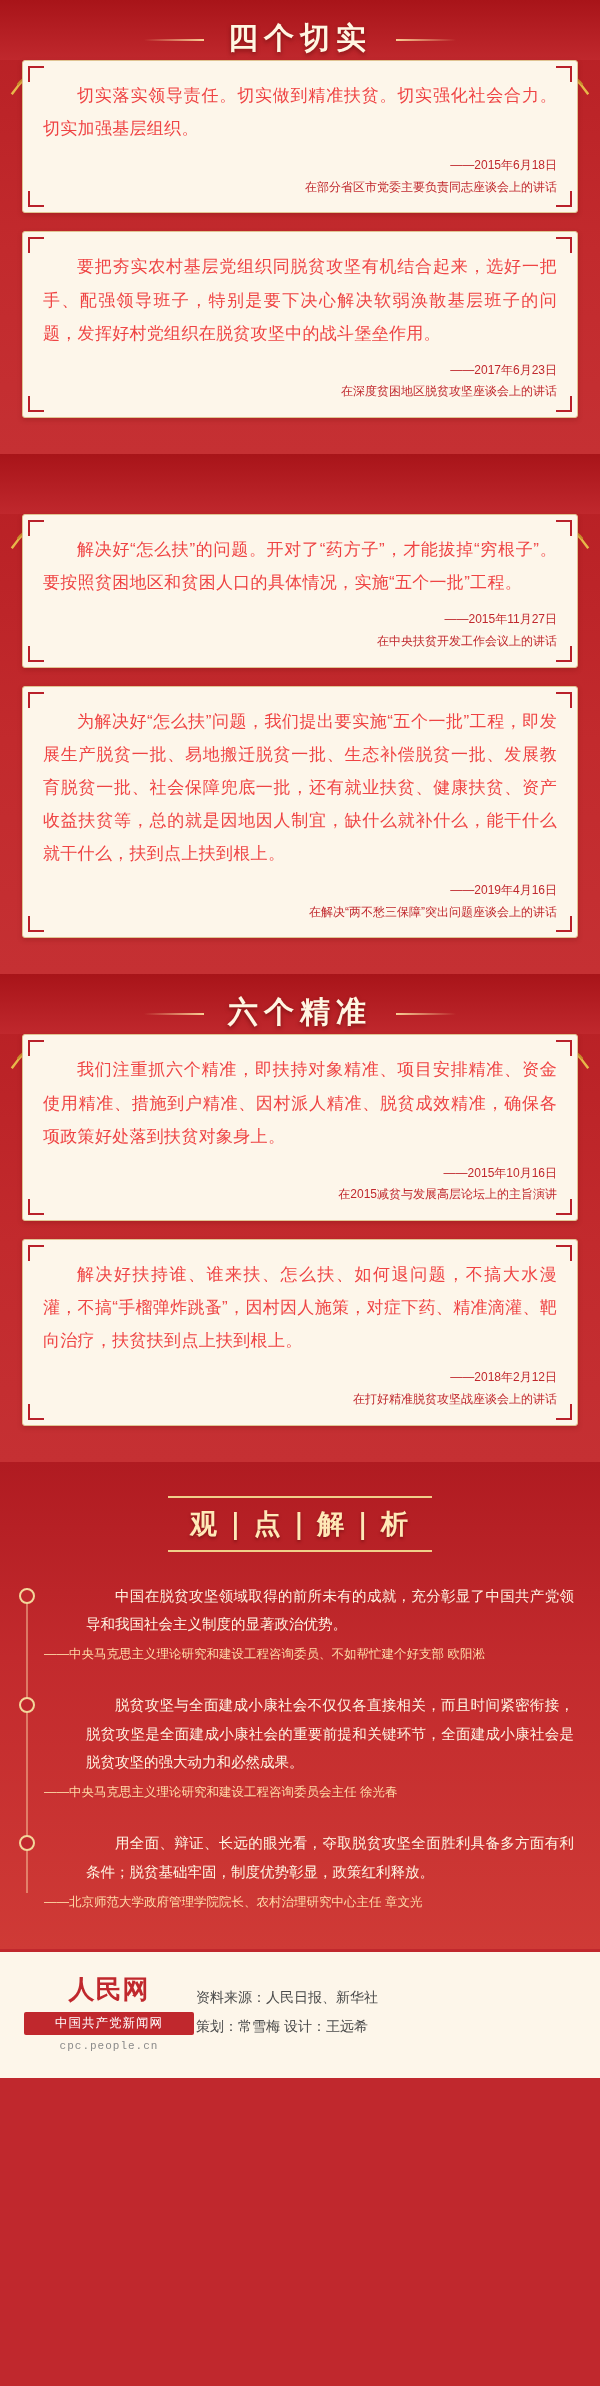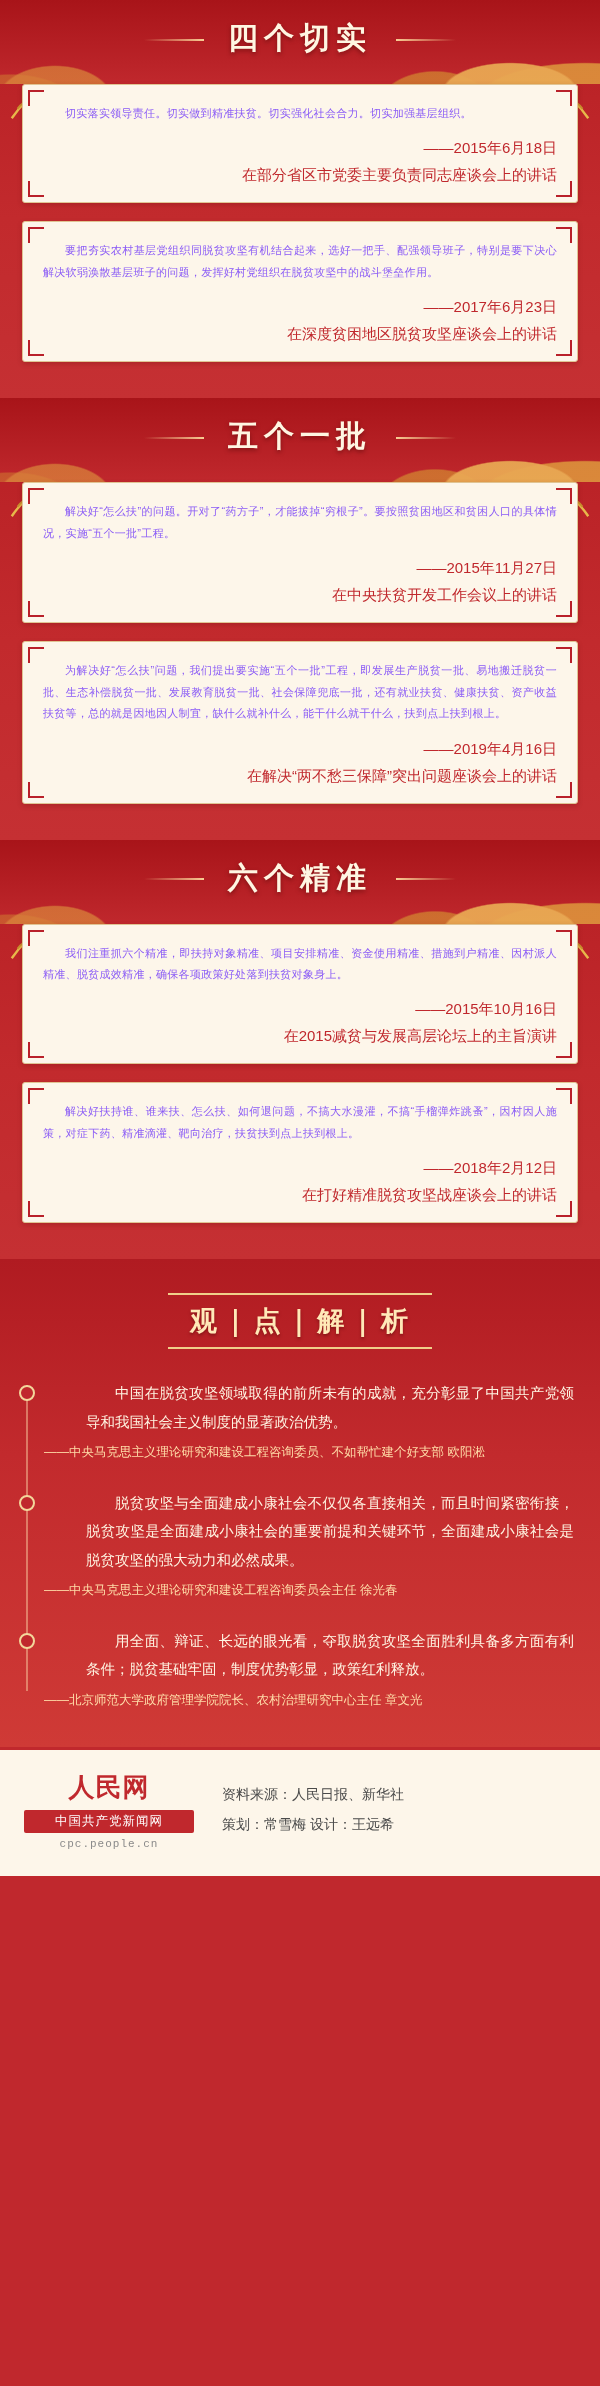--- a/index.html
+++ b/index.html
@@ -12,21 +12,21 @@
   .page { width: 600px; position: relative; overflow: hidden; }
 
   
   .section {
     background: linear-gradient(180deg, #b71f24 0%, #c22a2d 55%, #c53033 100%);
     padding-bottom: 18px;
     position: relative;
   }
   .banner {
     position: relative;
-    height: 84px;
+    height: 60px;
     background: linear-gradient(180deg, #a81419 0%, #c0282d 100%);
     overflow: hidden;
   }
   .banner .mountains {
     position: absolute;
     right: 0; top: 0; width: 300px; height: 84px;
     background:
       radial-gradient(ellipse at 70% 110%, rgba(240,190,90,.95) 0 22%, transparent 23%),
       radial-gradient(ellipse at 95% 120%, rgba(226,166,63,.9) 0 26%, transparent 27%),
       radial-gradient(ellipse at 45% 130%, rgba(214,150,50,.75) 0 24%, transparent 25%);
@@ -78,31 +78,31 @@
   .card .corner {
     position: absolute; width: 16px; height: 16px;
     border-color: #b9202a;
   }
   .card .c-tl { left: 5px; top: 5px; border-left: 2px solid #b9202a; border-top: 2px solid #b9202a; }
   .card .c-tr { right: 5px; top: 5px; border-right: 2px solid #b9202a; border-top: 2px solid #b9202a; }
   .card .c-bl { left: 5px; bottom: 5px; border-left: 2px solid #b9202a; border-bottom: 2px solid #b9202a; }
   .card .c-br { right: 5px; bottom: 5px; border-right: 2px solid #b9202a; border-bottom: 2px solid #b9202a; }
 
   .quote-text {
-    font-size: 11px;
+    font-size: 17px;
     line-height: 1.95;
-    color: #8b5cf6;
+    color: #ef4444;
     text-indent: 2em;
     text-align: justify;
     letter-spacing: .3px;
   }
   .src {
     margin-top: 10px;
     text-align: right;
-    font-size: 15px;
+    font-size: 12px;
     line-height: 1.8;
     color: #c0282d;
   }
   .src .date::before { content: "——"; }
 
   
   .leafmark {
     position: absolute;
     width: 46px; height: 46px;
     pointer-events: none;
@@ -161,21 +161,21 @@
     text-align: left;
   }
   .tl-author::before { content: "——"; }
 
   
   .footer {
     background: #fdf6ea;
     padding: 20px 24px 26px 24px;
     display: flex;
     align-items: center;
-    gap: 28px;
+    gap: 2px;
     border-top: 3px solid #c0282d;
   }
   .logo-block { width: 170px; text-align: center; }
   .logo-main {
     font-family: "DejaVu Serif", "Liberation Serif", serif;
     font-size: 26px;
     font-weight: bold;
     color: #c0282d;
     letter-spacing: 1px;
   }
@@ -244,23 +244,20 @@
           <div>在深度贫困地区脱贫攻坚座谈会上的讲话</div>
         </div>
       </div>
     </div>
   </div>
 
   <div class="section">
     <div class="banner">
       <div class="mountains-l"></div>
       <div class="mountains"></div>
-      <div class="banner-inner">
-        <div class="banner-title">五个一批</div>
-      </div>
     </div>
     <div class="cards">
       <svg class="leafmark leaf-left" viewBox="0 0 48 48">
         <path d="M6 42 C14 30 26 18 42 8" stroke="#e8b84a" stroke-width="2.5" fill="none"></path>
         <path d="M12 32 C16 26 20 24 26 22" stroke="#c9902c" stroke-width="2" fill="none"></path>
       </svg>
       <svg class="leafmark leaf-right" viewBox="0 0 48 48">
         <path d="M6 42 C14 30 26 18 42 8" stroke="#e8b84a" stroke-width="2.5" fill="none"></path>
         <path d="M12 32 C16 26 20 24 26 22" stroke="#c9902c" stroke-width="2" fill="none"></path>
       </svg>

